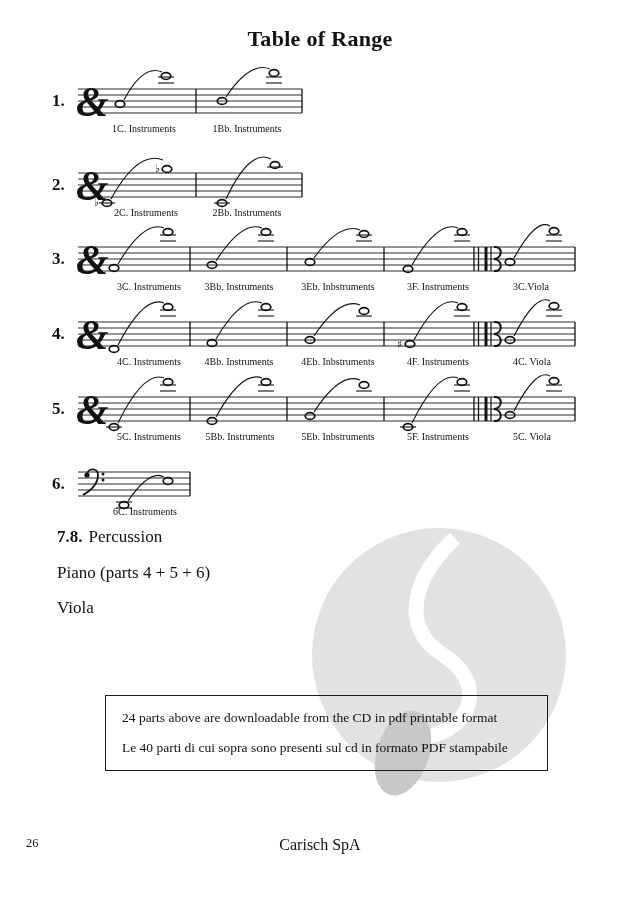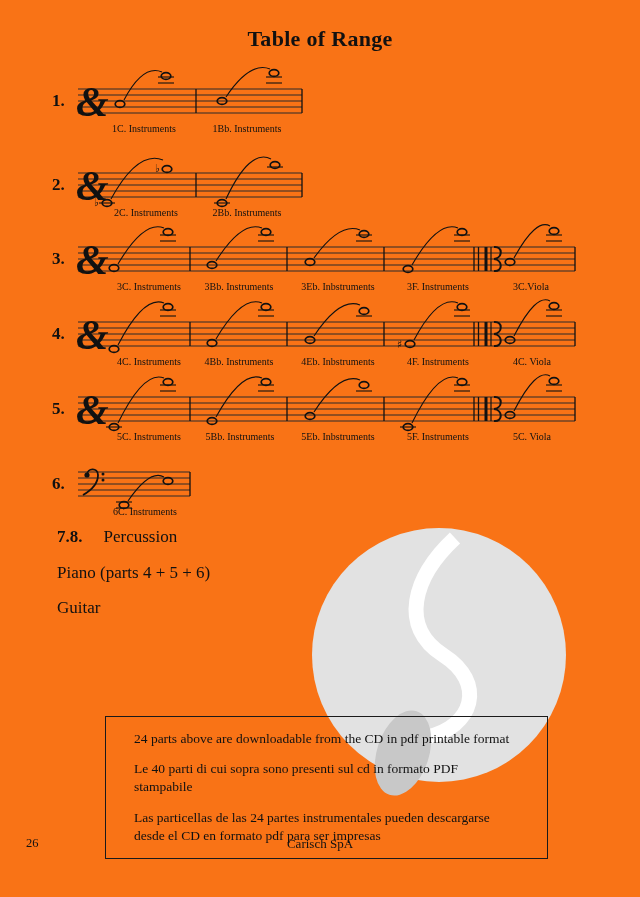--- a/index.html
+++ b/index.html
@@ -1,18 +1,18 @@
 <!DOCTYPE html>
 <html><head>
 <meta charset="utf-8">
 <style>
   html,body{margin:0;padding:0;background:#888;}
   .page{
     position:relative;width:640px;height:897px;margin:0 auto;
-    background:#f97316;color:#111;overflow:hidden;
+    background:#ffffff;color:#111;overflow:hidden;
     font-family:"Liberation Serif",serif;
   }
   .title{
     position:absolute;top:26px;left:0;width:100%;
     text-align:center;font-size:22px;font-weight:bold;margin:0;
     letter-spacing:.3px;
   }
   .sys-num{position:absolute;font-weight:bold;font-size:17px;}
   .staff-svg{position:absolute;}
   .lbl{font-family:"Liberation Serif",serif;font-size:10px;fill:#111;text-anchor:middle;}
@@ -20,30 +20,30 @@
   .acc{font-family:"DejaVu Sans",sans-serif;font-size:11px;fill:#111;}
   .note{fill:none;stroke:#111;stroke-width:1.7;}
   .slur{fill:none;stroke:#111;stroke-width:1.1;}
   .sline{stroke:#2a2a2a;stroke-width:1;fill:none;}
   .bline{stroke:#111;stroke-width:1.3;}
   .ledger{stroke:#111;stroke-width:1.1;}
   .altoline{stroke:#111;}
   .altocurve{fill:none;stroke:#111;stroke-width:2;}
   .basscurve{fill:none;stroke:#111;stroke-width:1.8;}
   .sec-line{position:absolute;left:57px;font-size:17px;}
-  .sec-bold{font-weight:bold;margin-right:21px;}
+  .sec-bold{font-weight:bold;margin-right:6px;}
   .info-box{
-    position:absolute;left:105px;top:716px;width:443px;
-    border:1.3px solid #1a1a1a;padding:13px 28px;box-sizing:border-box;
+    position:absolute;left:105px;top:695px;width:443px;
+    border:1.3px solid #1a1a1a;padding:13px 16px;box-sizing:border-box;
     background:transparent;
   }
   .info-box p{margin:0 0 12px 0;font-size:13.5px;line-height:1.35;}
   .info-box p:last-child{margin-bottom:0;}
   .footer-page{position:absolute;left:26px;top:836px;font-size:12.5px;}
-  .footer-pub{position:absolute;left:0;top:836px;width:100%;text-align:center;font-size:13px;}
+  .footer-pub{position:absolute;left:0;top:836px;width:100%;text-align:center;font-size:16px;}
   .watermark{position:absolute;left:303px;top:522px;}
 </style>
 </head>
 <body>
 
 <div class="page">
 
   <svg class="watermark" width="272" height="290" viewBox="0 0 272 290">
     <circle cx="136" cy="133" r="127" fill="#e2e2e2"></circle>
     <path d="M152,16 C110,55 96,105 140,133 C184,161 170,205 124,215" stroke="#ffffff" stroke-width="15" fill="none"></path>
@@ -242,24 +242,23 @@
     <path class="slur" d="M58,54 Q80,22 94,30"></path>
     <ellipse class="note" cx="98" cy="34" rx="4.8" ry="3.4"></ellipse>
     <line class="bline" x1="120" y1="25" x2="120" y2="49"></line>
     <text class="lbl" x="75" y="68">6C. Instruments</text>
   </svg>
 
   <div class="sec-line" style="top:527px">
     <span class="sec-bold">7.8.</span><span>Percussion</span>
   </div>
   <div class="sec-line" style="top:563px">Piano (parts 4 + 5 + 6)</div>
-  <div class="sec-line" style="top:598px">Guitar</div>
+  <div class="sec-line" style="top:598px">Viola</div>
 
   <div class="info-box">
     <p>24 parts above are downloadable from the CD in pdf printable format</p>
     <p>Le 40 parti di cui sopra sono presenti sul cd in formato PDF stampabile</p>
-    <p>Las particellas de las 24 partes instrumentales pueden descargarse desde el CD en formato pdf para ser impresas</p>
   </div>
 
   <span class="footer-page">26</span>
   <span class="footer-pub">Carisch SpA</span>
 
 </div>
 
 </body></html>

